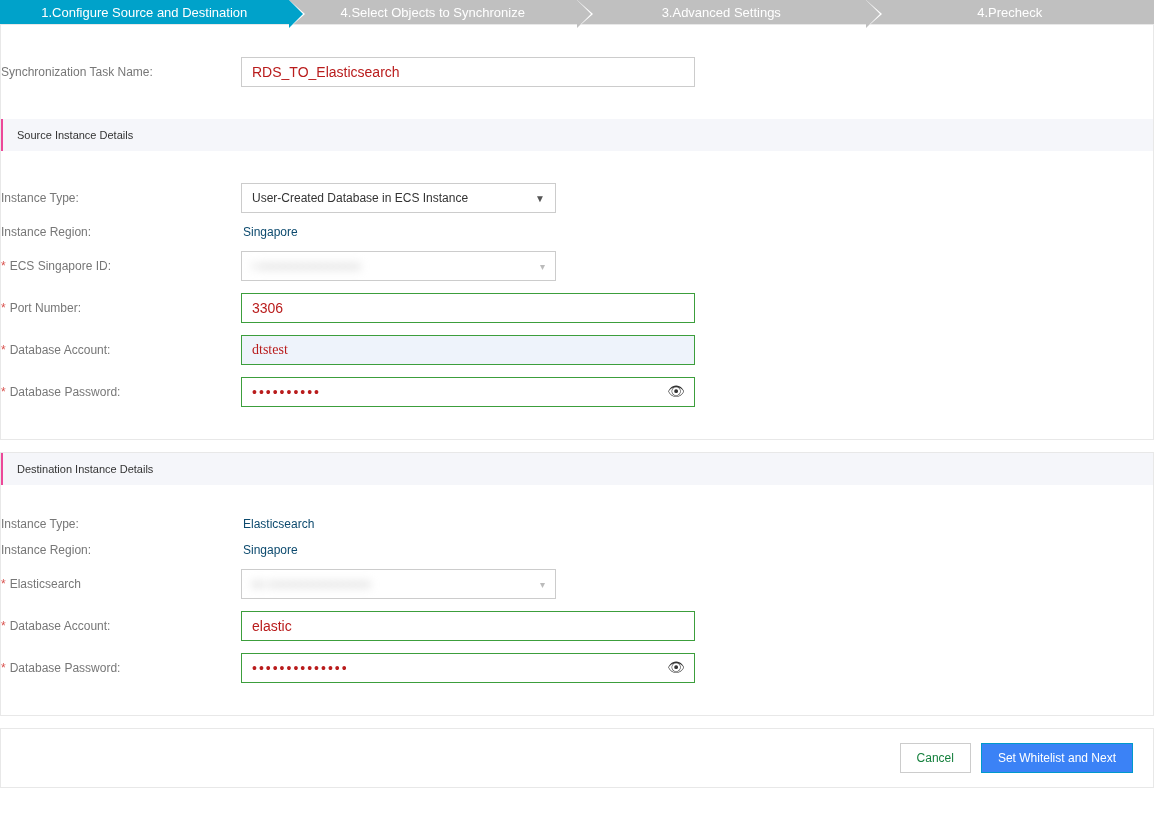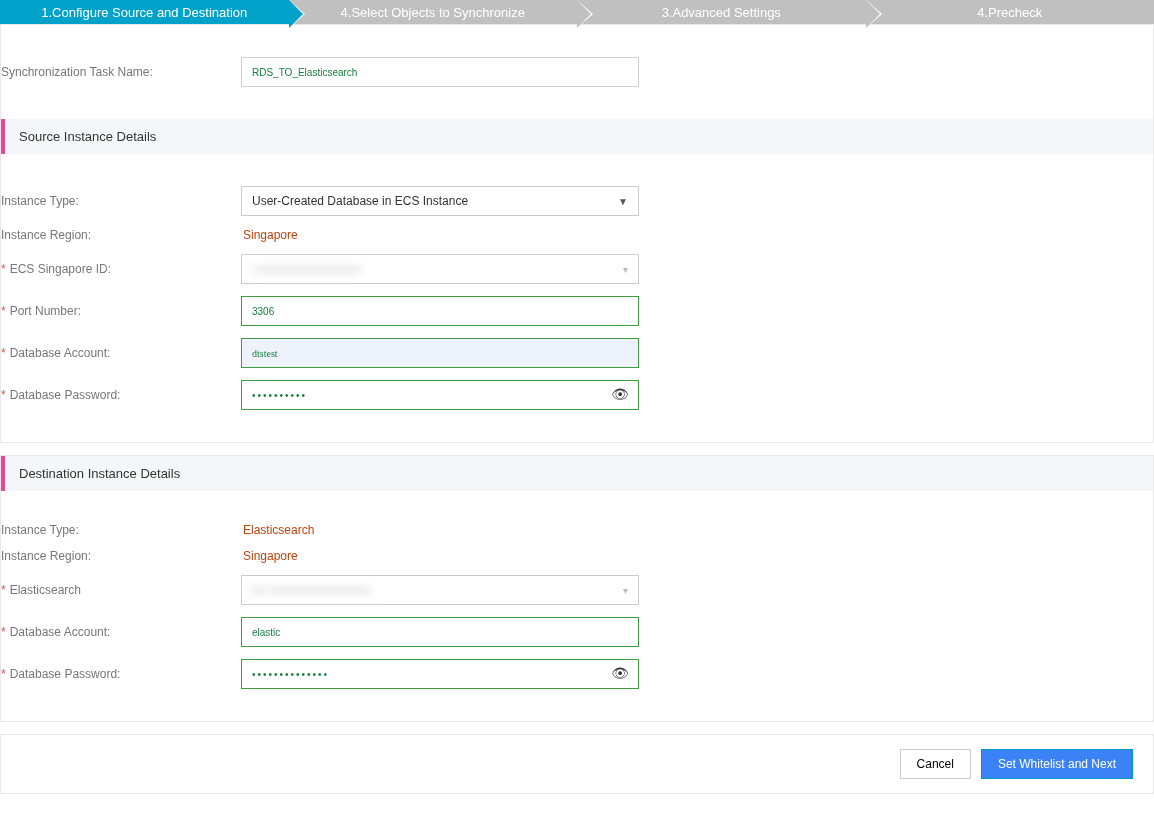--- a/index.html
+++ b/index.html
@@ -6,35 +6,35 @@
 body { font-family: "Helvetica Neue", Arial, sans-serif; font-size: 12px; color: #333; background: #fff; width: 1154px; }
 .steps { display: flex; height: 24px; }
 .step { flex: 1; background: #c0c0c0; color: #fff; display: flex; align-items: center; justify-content: center; position: relative; font-size: 13px; }
 .step.active { background: #00a2ca; }
 .step::after { content: ""; position: absolute; right: -14px; top: 0; border-top: 14px solid transparent; border-bottom: 14px solid transparent; border-left: 14px solid #c0c0c0; z-index: 2; }
 .step.active::after { border-left-color: #00a2ca; }
 .step::before { content: ""; position: absolute; right: -16px; top: 0; border-top: 14px solid transparent; border-bottom: 14px solid transparent; border-left: 16px solid #fff; z-index: 1; }
 .step:last-child::after, .step:last-child::before { display: none; }
 .panel { border: 1px solid #e8e8e8; margin: 0 0 12px 0; }
 .panel-body { padding: 20px 0; }
-.section-header { background: #f5f6fa; border-left: 4px solid #ec4899; padding: 10px 14px; font-size: 13px; color: #333; }
+.section-header { background: #f5f6fa; border-left: 2px solid #ec4899; padding: 10px 14px; font-size: 11px; color: #333; }
 .form-row { display: flex; align-items: center; margin: 12px 0; }
 .form-label { width: 240px; padding-right: 10px; color: #777; font-size: 12px; }
 .req { color: #d9534f; margin-right: 4px; }
 .form-control { position: relative; }
-input[type=text], input[type=password] { height: 30px; width: 398px; border: 1px solid #ccc; padding: 0 10px; font-size: 10px; color: #15803d; }
+input[type=text], input[type=password] { height: 30px; width: 454px; border: 1px solid #ccc; padding: 0 10px; font-size: 14px; color: #b91c1c; }
 input.green { border-color: #3c9e3c; }
 input.hl { background: #eef3fb; font-family: Liberation Serif, serif; }
-.select { height: 30px; width: 398px; border: 1px solid #ccc; display: flex; align-items: center; padding: 0 10px; justify-content: space-between; background: #fff; cursor: pointer; }
+.select { height: 30px; width: 315px; border: 1px solid #ccc; display: flex; align-items: center; padding: 0 10px; justify-content: space-between; background: #fff; cursor: pointer; }
 .select .arrow { color: #555; font-size: 10px; }
-.static-val { color: #c2410c; padding-left: 2px; }
+.static-val { color: #0c4a6e; padding-left: 2px; }
 .blurred { filter: blur(4px); color: #bbb; }
 .eye { position: absolute; right: 10px; top: 6px; cursor: pointer; font-size: 14px; }
 .footer { border: 1px solid #e8e8e8; padding: 14px 20px; display: flex; justify-content: flex-end; gap: 10px; }
-.btn { height: 30px; padding: 0 16px; border: 1px solid #ccc; background: #fff; cursor: pointer; font-size: 12px; color: #000000; }
+.btn { height: 30px; padding: 0 16px; border: 1px solid #ccc; background: #fff; cursor: pointer; font-size: 12px; color: #15803d; }
 .btn-primary { background: #3b82f6; border-color: #09c; color: #fff; }
 .dots { letter-spacing: 2px; }
 </style>
 </head>
 <body>
 
 <div class="steps">
   <div class="step active">1.Configure Source and Destination</div>
   <div class="step">4.Select Objects to Synchronize</div>
   <div class="step">3.Advanced Settings</div>

